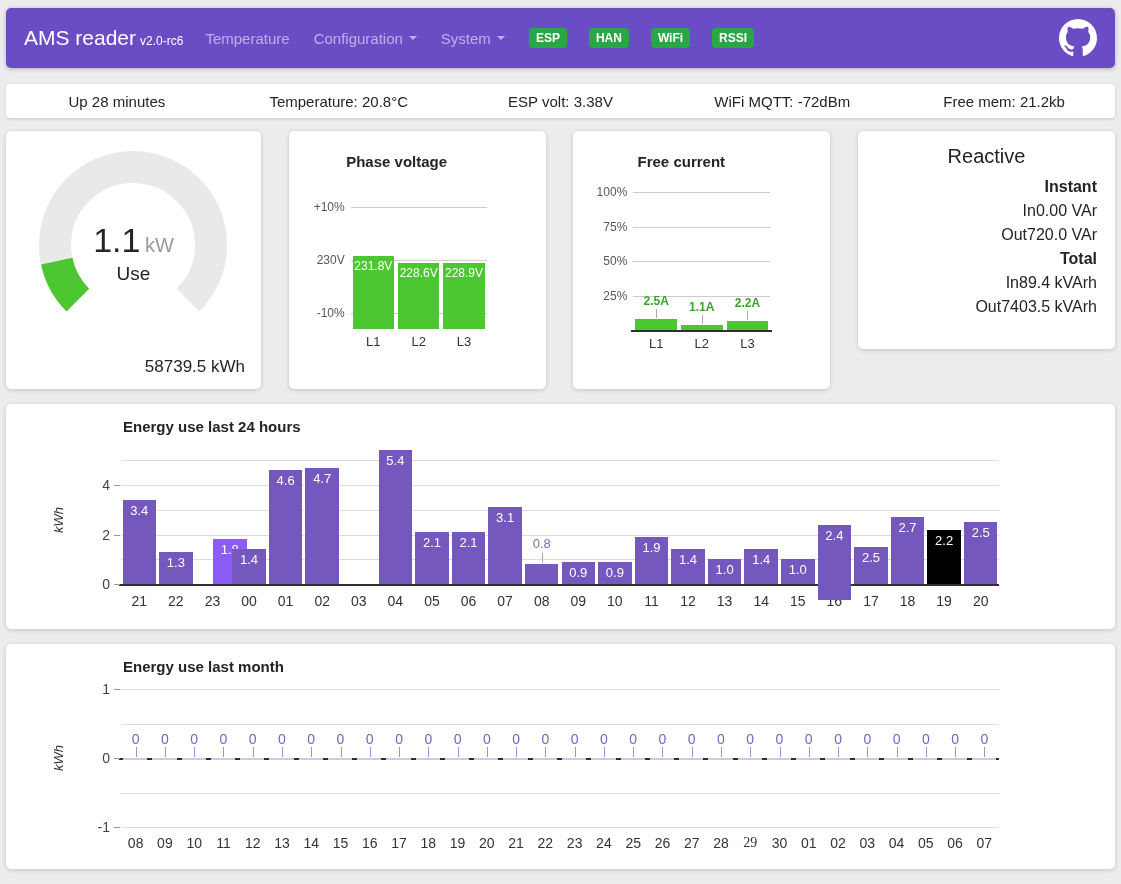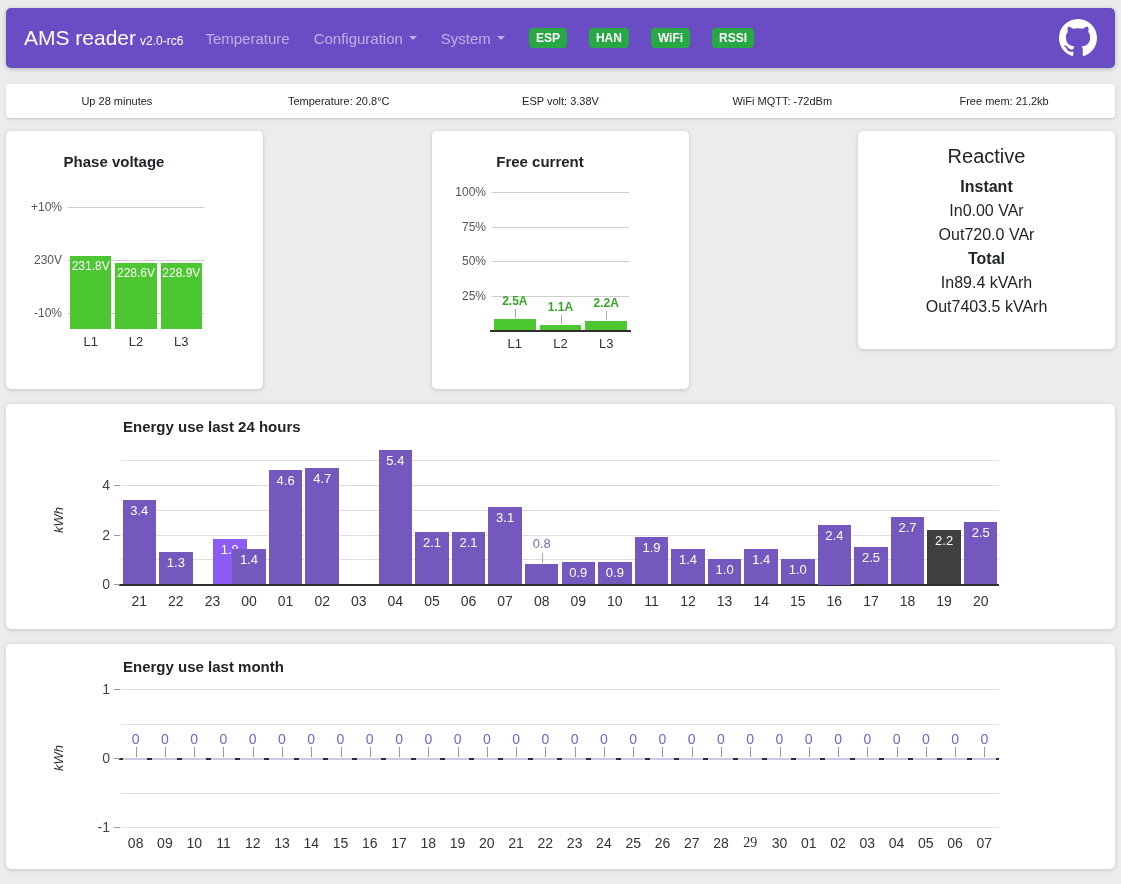--- a/index.html
+++ b/index.html
@@ -31,21 +31,21 @@
   }
   .badges{display:flex;gap:22px;margin-left:12px;align-items:center}
   .badge{color:#fff;font-weight:bold;font-size:12px;padding:4px 7px;border-radius:4px;line-height:1}
   .gh{margin-left:auto;display:flex;align-items:center;cursor:pointer}
 
   
   .statusbar{
     background:#fff;border-radius:4px;box-shadow:0 1px 3px rgba(0,0,0,.16);
     height:34px;display:flex;align-items:center;margin-bottom:13px;
   }
-  .status-item{flex:1;text-align:center;font-size:11px;color:#212529}
+  .status-item{flex:1;text-align:center;font-size:15px;color:#212529}
 
   
   .card{background:#fff;border-radius:5px;box-shadow:0 1px 4px rgba(0,0,0,.18);position:relative;box-sizing:border-box}
   .cards-row{display:flex;justify-content:space-between;align-items:flex-start;margin-bottom:15px}
   .gauge-card{width:255px;height:258px}
   .chart-card{width:257px;height:258px}
   .reactive-card{width:257px;height:218px}
   .wide-card{width:1109px;height:225px;margin-bottom:15px}
 
   
@@ -76,21 +76,21 @@
   .zero-connector{position:absolute;width:1px;background:#9a8fd0}
   .zero-dash{position:absolute;height:2px;background:#cfc9e8}
   .ylab{
     position:absolute;left:32px;width:40px;height:40px;display:flex;align-items:center;justify-content:center;
     font-size:13px;font-style:italic;color:#333;transform:rotate(-90deg);
   }
 
   
   .r-title{font-size:20px;text-align:center;margin:14px 0 6px;color:#212529}
   .r-body{padding:0 18px;font-size:16px;color:#212529}
-  .r-row{display:flex;justify-content:center;padding:1.5px 0;line-height:21px}
+  .r-row{display:flex;justify-content:flex-end;padding:1.5px 0;line-height:21px}
   .r-head{font-weight:bold}
 </style>
 </head>
 <body>
 
 <div class="page">
 
   <header class="navbar" style="background: rgb(106, 76, 197);">
     <div class="brand">
       <span>AMS reader</span><small>v2.0-rc6</small>
@@ -124,20 +124,32 @@
   <div class="statusbar" id="statusbar">
       <div class="status-item">Up 28 minutes</div>
       <div class="status-item">Temperature: 20.8°C</div>
       <div class="status-item">ESP volt: 3.38V</div>
       <div class="status-item">WiFi MQTT: -72dBm</div>
       <div class="status-item">Free mem: 21.2kb</div>
     </div>
 
   <div class="cards-row">
 
+    <div class="card gauge-card">
+      <svg class="gauge-svg" width="200" height="200" viewBox="0 0 200 200">
+        <path d="M 44.85 155.15 A 78 78 0 1 1 155.15 155.15" fill="none" stroke="#e9e9e9" stroke-width="32" stroke-linecap="butt"></path>
+        <path d="M 44.85 155.15 A 78 78 0 0 1 23.7 116.2" fill="none" stroke="#4dc731" stroke-width="32" stroke-linecap="butt"></path>
+      </svg>
+      <div class="g-value-line">
+        <span class="g-val">1.1</span>
+        <span class="g-unit">kW</span>
+      </div>
+      <div class="g-use">Use</div>
+      <div class="g-total">58739.5 kWh</div>
+    </div>
 
     <div class="card chart-card" id="voltage-card">
         <div class="c-title small-title">Phase voltage</div>
         <div class="gridline" style="left: 62px; top: 76px; width: 136px;"></div>
         <div class="ytick" style="left: 8px; top: 69px; width: 48px;">+10%</div>
         <div class="gridline" style="left: 62px; top: 129px; width: 136px;"></div>
         <div class="ytick" style="left: 8px; top: 122px; width: 48px;">230V</div>
         <div class="gridline" style="left: 62px; top: 182px; width: 136px;"></div>
         <div class="ytick" style="left: 8px; top: 175px; width: 48px;">-10%</div>
         <div class="bar" style="left: 64px; top: 124.852px; width: 41.3333px; height: 73.1478px; background: rgb(77, 199, 49);">
@@ -290,33 +302,33 @@
       </div>
       <div class="xtick" style="left: 736.917px; top: 190px; width: 36.5833px;">14</div>
       <div class="bar" style="left: 738.417px; top: 145.35px; width: 33.5833px; height: 34.65px; background: rgb(116, 88, 190);">
         <div class="bar-label-in">1.4</div>
       </div>
       <div class="xtick" style="left: 773.5px; top: 190px; width: 36.5833px;">15</div>
       <div class="bar" style="left: 775px; top: 155.25px; width: 33.5833px; height: 24.75px; background: rgb(116, 88, 190);">
         <div class="bar-label-in">1.0</div>
       </div>
       <div class="xtick" style="left: 810.083px; top: 190px; width: 36.5833px;">16</div>
-      <div class="bar" style="left: 811.583px; top: 120.6px; width: 33.5833px; height: 60px; background: rgb(116, 88, 190);">
+      <div class="bar" style="left: 811.583px; top: 120.6px; width: 33.5833px; height: 75px; background: rgb(116, 88, 190);">
         <div class="bar-label-in">2.4</div>
       </div>
       <div class="xtick" style="left: 846.667px; top: 190px; width: 36.5833px;">17</div>
       <div class="bar" style="left: 848.167px; top: 142.875px; width: 33.5833px; height: 37.125px; background: rgb(116, 88, 190);">
         <div class="bar-label-in">2.5</div>
       </div>
       <div class="xtick" style="left: 883.25px; top: 190px; width: 36.5833px;">18</div>
       <div class="bar" style="left: 884.75px; top: 113.175px; width: 33.5833px; height: 66.825px; background: rgb(116, 88, 190);">
         <div class="bar-label-in">2.7</div>
       </div>
       <div class="xtick" style="left: 919.833px; top: 190px; width: 36.5833px;">19</div>
-      <div class="bar" style="left: 921.333px; top: 125.55px; width: 33.5833px; height: 54.45px; background: #404040;">
+      <div class="bar" style="left: 921.333px; top: 125.55px; width: 33.5833px; height: 54.45px; background: #000000;">
         <div class="bar-label-in">2.2</div>
       </div>
       <div class="xtick" style="left: 956.417px; top: 190px; width: 36.5833px;">20</div>
       <div class="bar" style="left: 957.917px; top: 118.125px; width: 33.5833px; height: 61.875px; background: rgb(116, 88, 190);">
         <div class="bar-label-in">2.5</div>
       </div>
     </div>
 
   <div class="card wide-card" id="month-card">
       <div class="c-title" style="left: 117px; top: 14px;">Energy use last month</div>

